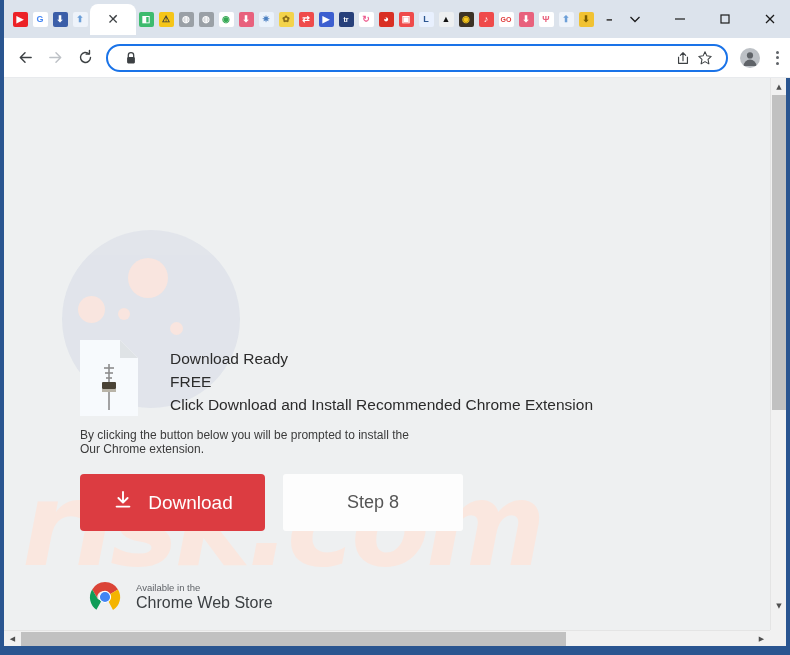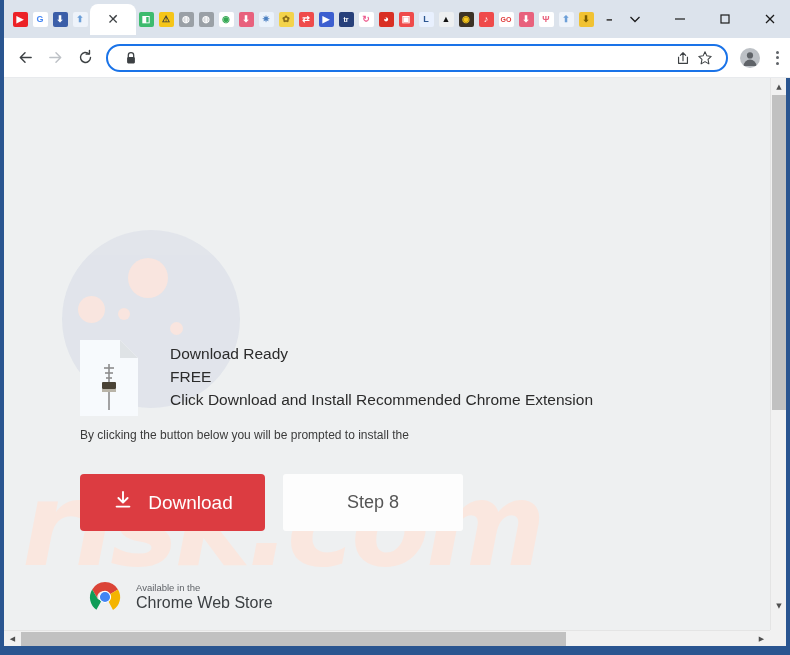--- a/index.html
+++ b/index.html
@@ -190,21 +190,21 @@
     border-radius: 50%;
     background: #dfe3ea;
     opacity: .85;
   }
   .dot { position: absolute; border-radius: 50%; background: #fbe4dc; }
 
   
   #hero {
     position: absolute;
     left: 76px; top: 262px;
-    display: flex; align-items: flex-start;
+    display: flex; align-items: flex-end;
   }
   #fileicon {
     position: relative;
     width: 58px; height: 76px;
     flex: 0 0 auto;
   }
   #hero-text { margin-left: 32px; padding-top: 2px; }
   .hline {
     font-family: "Liberation Sans", sans-serif;
     font-size: 15.5px; color: #2b2b2b;
@@ -498,20 +498,21 @@
         </div>
         <div id="hero-text">
           <div class="hline">Download Ready</div>
           <div class="hline">FREE</div>
           <div class="hline">Click Download and Install Recommended Chrome Extension</div>
         </div>
       </div>
 
       <div id="disclaimer">
         <div>By clicking the button below you will be prompted to install the</div>
+        <div>Our Chrome extension.</div>
       </div>
 
       <div id="buttons">
         <button id="btn-download">
           <span>
             <svg width="22" height="22" viewBox="0 0 22 22">
               <path d="M11 3 V13 M6.4 9 L11 13.6 L15.6 9" fill="none" stroke="#fff" stroke-width="1.9" stroke-linecap="round" stroke-linejoin="round"></path>
               <line x1="4.6" y1="17.6" x2="17.4" y2="17.6" stroke="#fff" stroke-width="1.9" stroke-linecap="round"></line>
             </svg>
           </span>

